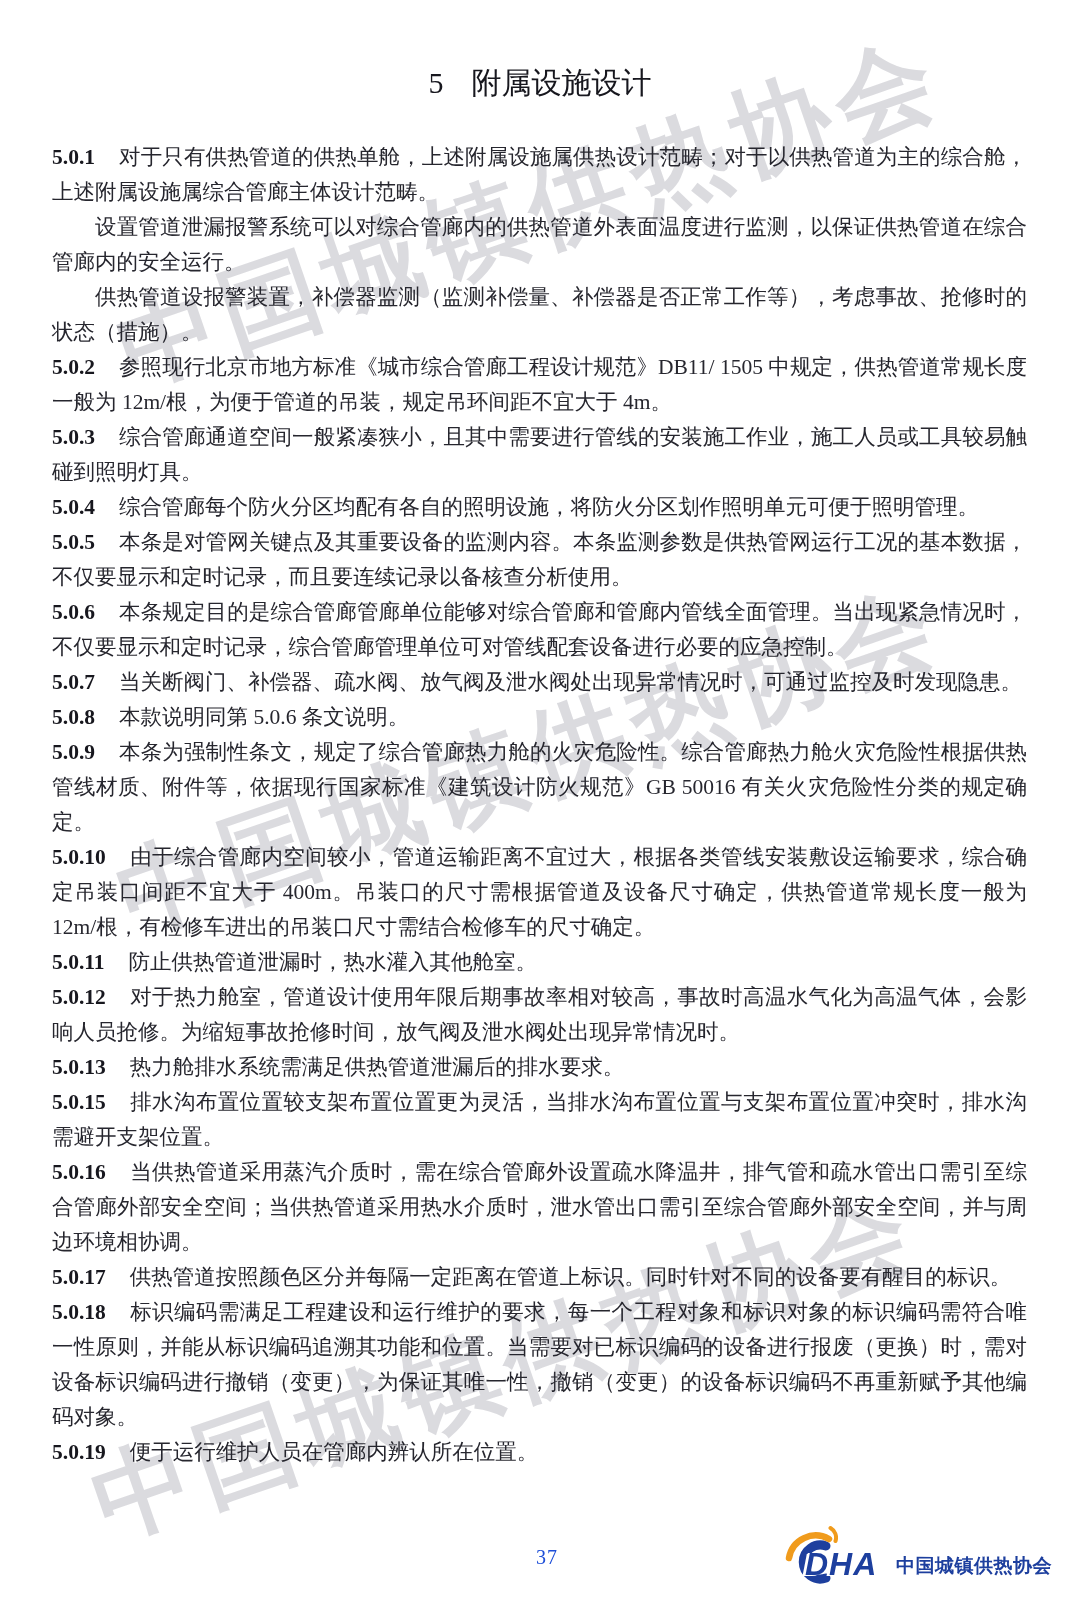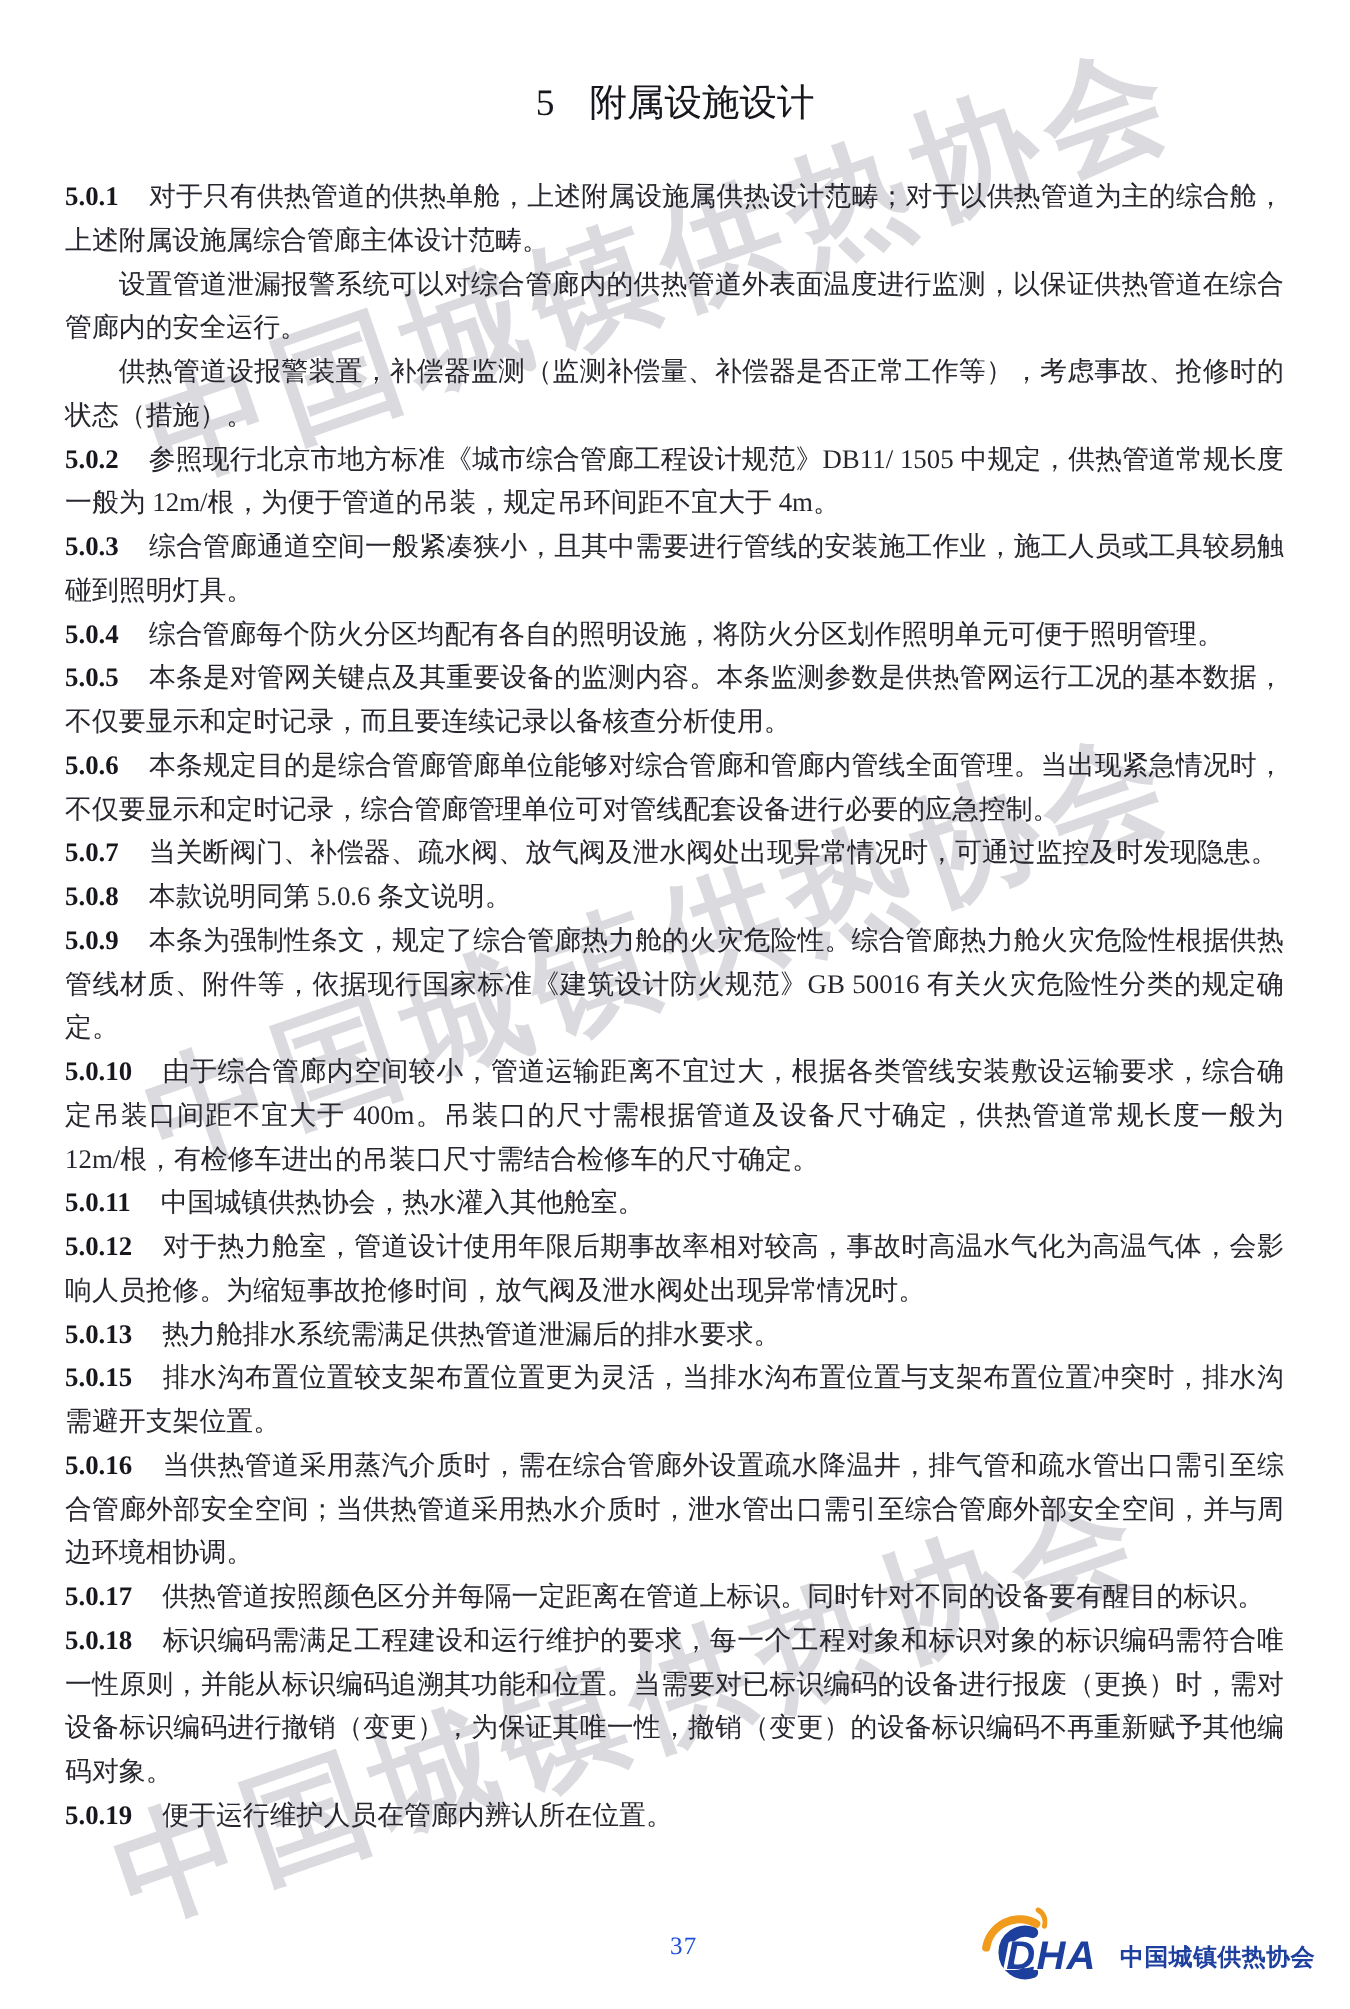--- a/index.html
+++ b/index.html
@@ -96,21 +96,21 @@
     <p class="para sub"><span class="ctext">供热管道设报警装置，补偿器监测（监测补偿量、补偿器是否正常工作等），考虑事故、抢修时的状态（措施）。</span></p>
     <p class="para"><b class="cnum">5.0.2</b><span class="ctext">参照现行北京市地方标准《城市综合管廊工程设计规范》DB11/ 1505 中规定，供热管道常规长度一般为 12m/根，为便于管道的吊装，规定吊环间距不宜大于 4m。</span></p>
     <p class="para"><b class="cnum">5.0.3</b><span class="ctext">综合管廊通道空间一般紧凑狭小，且其中需要进行管线的安装施工作业，施工人员或工具较易触碰到照明灯具。</span></p>
     <p class="para"><b class="cnum">5.0.4</b><span class="ctext">综合管廊每个防火分区均配有各自的照明设施，将防火分区划作照明单元可便于照明管理。</span></p>
     <p class="para"><b class="cnum">5.0.5</b><span class="ctext">本条是对管网关键点及其重要设备的监测内容。本条监测参数是供热管网运行工况的基本数据，不仅要显示和定时记录，而且要连续记录以备核查分析使用。</span></p>
     <p class="para"><b class="cnum">5.0.6</b><span class="ctext">本条规定目的是综合管廊管廊单位能够对综合管廊和管廊内管线全面管理。当出现紧急情况时，不仅要显示和定时记录，综合管廊管理单位可对管线配套设备进行必要的应急控制。</span></p>
     <p class="para"><b class="cnum">5.0.7</b><span class="ctext">当关断阀门、补偿器、疏水阀、放气阀及泄水阀处出现异常情况时，可通过监控及时发现隐患。</span></p>
     <p class="para"><b class="cnum">5.0.8</b><span class="ctext">本款说明同第 5.0.6 条文说明。</span></p>
     <p class="para"><b class="cnum">5.0.9</b><span class="ctext">本条为强制性条文，规定了综合管廊热力舱的火灾危险性。综合管廊热力舱火灾危险性根据供热管线材质、附件等，依据现行国家标准《建筑设计防火规范》GB 50016 有关火灾危险性分类的规定确定。</span></p>
     <p class="para"><b class="cnum">5.0.10</b><span class="ctext">由于综合管廊内空间较小，管道运输距离不宜过大，根据各类管线安装敷设运输要求，综合确定吊装口间距不宜大于 400m。吊装口的尺寸需根据管道及设备尺寸确定，供热管道常规长度一般为 12m/根，有检修车进出的吊装口尺寸需结合检修车的尺寸确定。</span></p>
-    <p class="para"><b class="cnum">5.0.11</b><span class="ctext">中国城镇供热协会，热水灌入其他舱室。</span></p>
+    <p class="para"><b class="cnum">5.0.11</b><span class="ctext">防止供热管道泄漏时，热水灌入其他舱室。</span></p>
     <p class="para"><b class="cnum">5.0.12</b><span class="ctext">对于热力舱室，管道设计使用年限后期事故率相对较高，事故时高温水气化为高温气体，会影响人员抢修。为缩短事故抢修时间，放气阀及泄水阀处出现异常情况时。</span></p>
     <p class="para"><b class="cnum">5.0.13</b><span class="ctext">热力舱排水系统需满足供热管道泄漏后的排水要求。</span></p>
     <p class="para"><b class="cnum">5.0.15</b><span class="ctext">排水沟布置位置较支架布置位置更为灵活，当排水沟布置位置与支架布置位置冲突时，排水沟需避开支架位置。</span></p>
     <p class="para"><b class="cnum">5.0.16</b><span class="ctext">当供热管道采用蒸汽介质时，需在综合管廊外设置疏水降温井，排气管和疏水管出口需引至综合管廊外部安全空间；当供热管道采用热水介质时，泄水管出口需引至综合管廊外部安全空间，并与周边环境相协调。</span></p>
     <p class="para"><b class="cnum">5.0.17</b><span class="ctext">供热管道按照颜色区分并每隔一定距离在管道上标识。同时针对不同的设备要有醒目的标识。</span></p>
     <p class="para"><b class="cnum">5.0.18</b><span class="ctext">标识编码需满足工程建设和运行维护的要求，每一个工程对象和标识对象的标识编码需符合唯一性原则，并能从标识编码追溯其功能和位置。当需要对已标识编码的设备进行报废（更换）时，需对设备标识编码进行撤销（变更），为保证其唯一性，撤销（变更）的设备标识编码不再重新赋予其他编码对象。</span></p>
     <p class="para"><b class="cnum">5.0.19</b><span class="ctext">便于运行维护人员在管廊内辨认所在位置。</span></p>
   </div>
 
   <div class="pageno">37</div>

